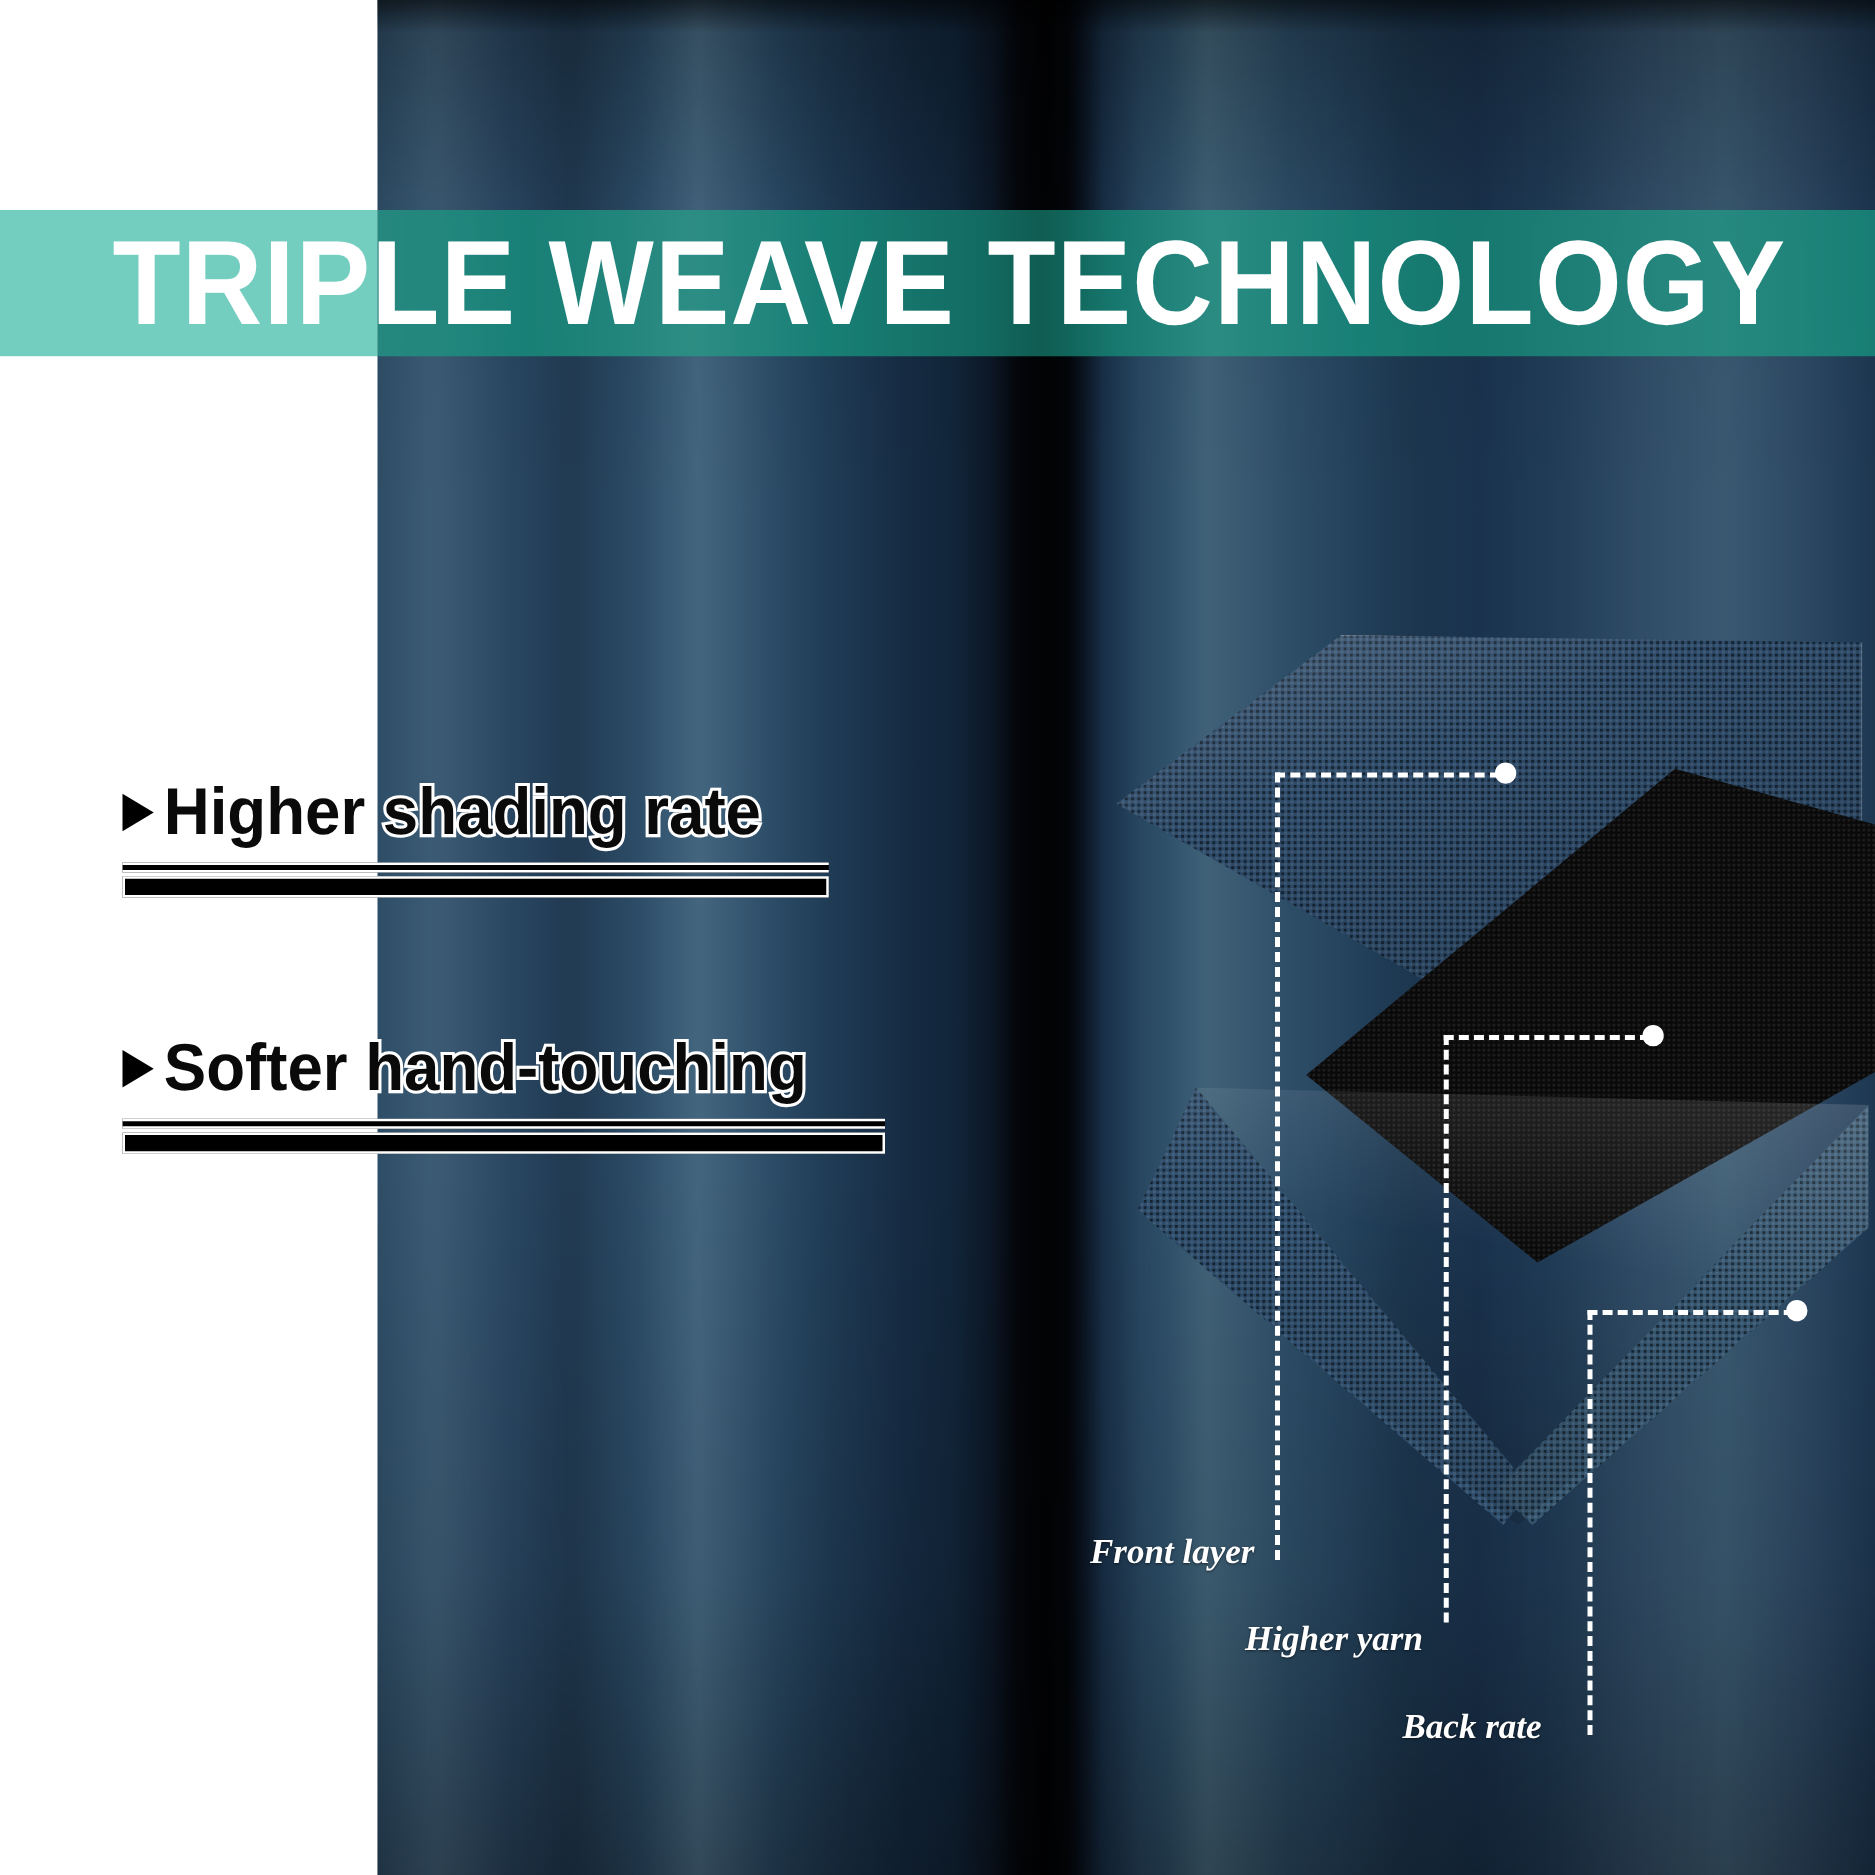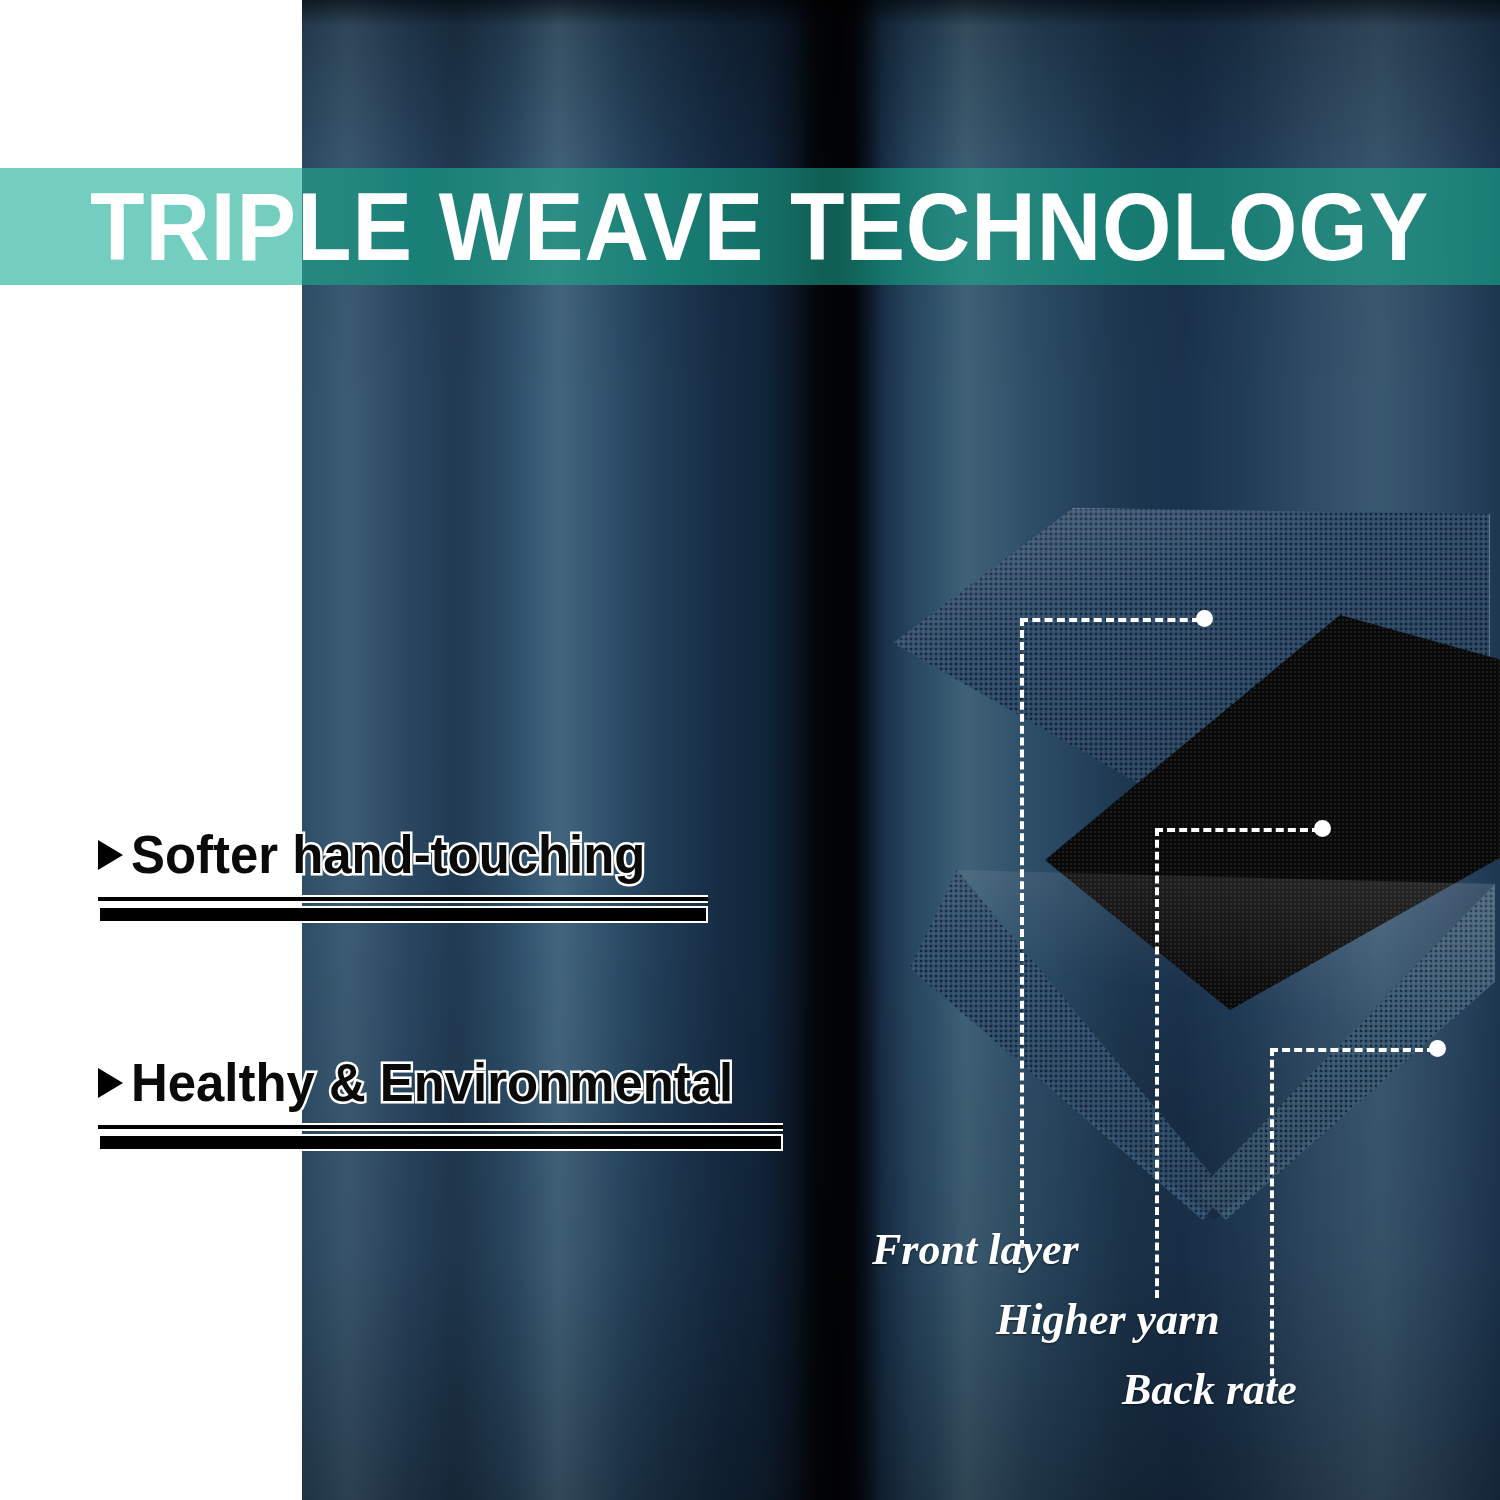--- a/index.html
+++ b/index.html
@@ -194,62 +194,62 @@
     position:absolute;width:17px;height:17px;border-radius:50%;
     background:#ffffff;
   }
 
   
   .layer-label{
     position:absolute;
     color:#ffffff;
     font-family:"Liberation Serif", serif;
     font-weight:bold;font-style:italic;
-    font-size:44px;line-height:1;
+    font-size:28px;line-height:1;
     white-space:nowrap;
     text-shadow:0 1px 2px rgba(0,0,0,0.55);
   }
 </style>
 </head>
 <body>
 
 <div id="stage">
 
   <div class="curtain"></div>
   <div class="curtain-sheen"></div>
   <div class="curtain-top-shadow"></div>
 
   <div class="banner">
     <div class="banner-left"></div>
     <div class="banner-right"></div>
     <div class="banner-title">TRIPLE WEAVE TECHNOLOGY</div>
   </div>
 
+  <div class="feature" style="top:622px;width:600px;">
+    <div class="feature-row">
+      <div class="tri"></div>
+      <div class="feature-text">Higher shading rate</div>
+    </div>
+    <div class="bars" style="width:565px;">
+      <div class="bar-thin"></div>
+      <div class="bar-thick"></div>
+    </div>
+  </div>
 
   <div class="feature" style="top:827px;width:640px;">
     <div class="feature-row">
       <div class="tri"></div>
       <div class="feature-text">Softer hand-touching</div>
     </div>
     <div class="bars" style="width:610px;">
       <div class="bar-thin"></div>
       <div class="bar-thick"></div>
     </div>
   </div>
 
-  <div class="feature" style="top:1055px;width:710px;">
-    <div class="feature-row">
-      <div class="tri"></div>
-      <div class="feature-text">Healthy &amp; Environmental</div>
-    </div>
-    <div class="bars" style="width:685px;">
-      <div class="bar-thin"></div>
-      <div class="bar-thick"></div>
-    </div>
-  </div>
 
   <div class="swatch-wrap">
     <div class="sheet sheet-top weave"></div>
     <div class="sheet sheet-top-edge"></div>
 
     <div class="sheet sheet-black"></div>
     <div class="sheet sheet-black-tex"></div>
 
     <div class="sheet sheet-bottom-a weave"></div>
     <div class="sheet sheet-bottom-b weave"></div>

